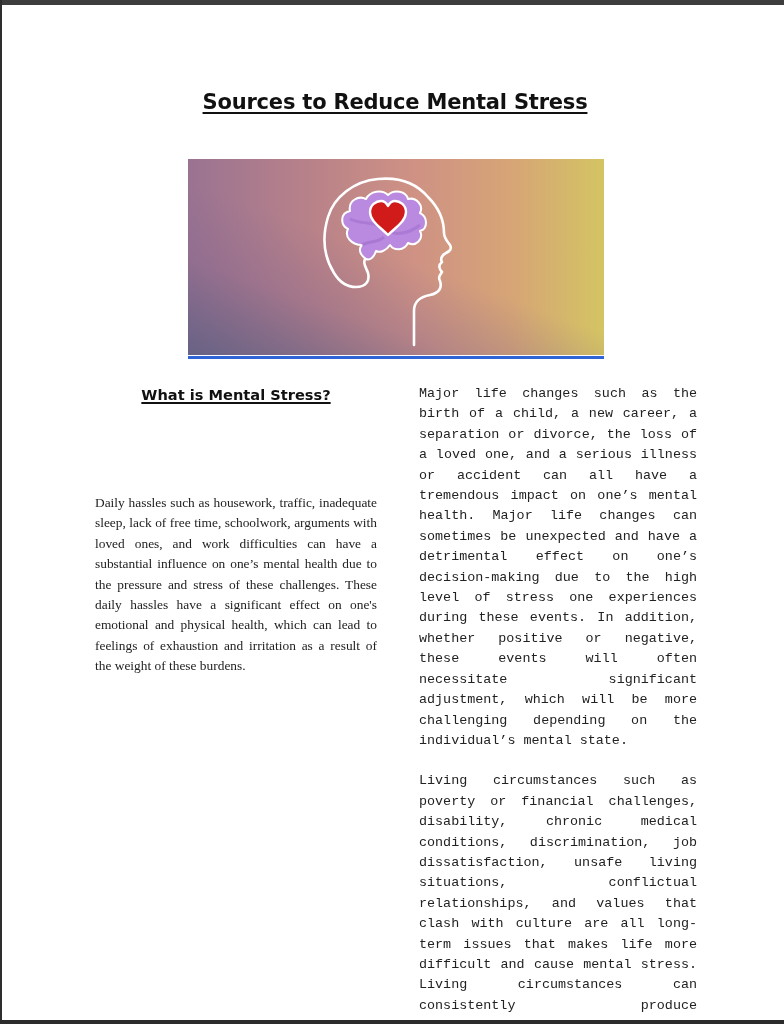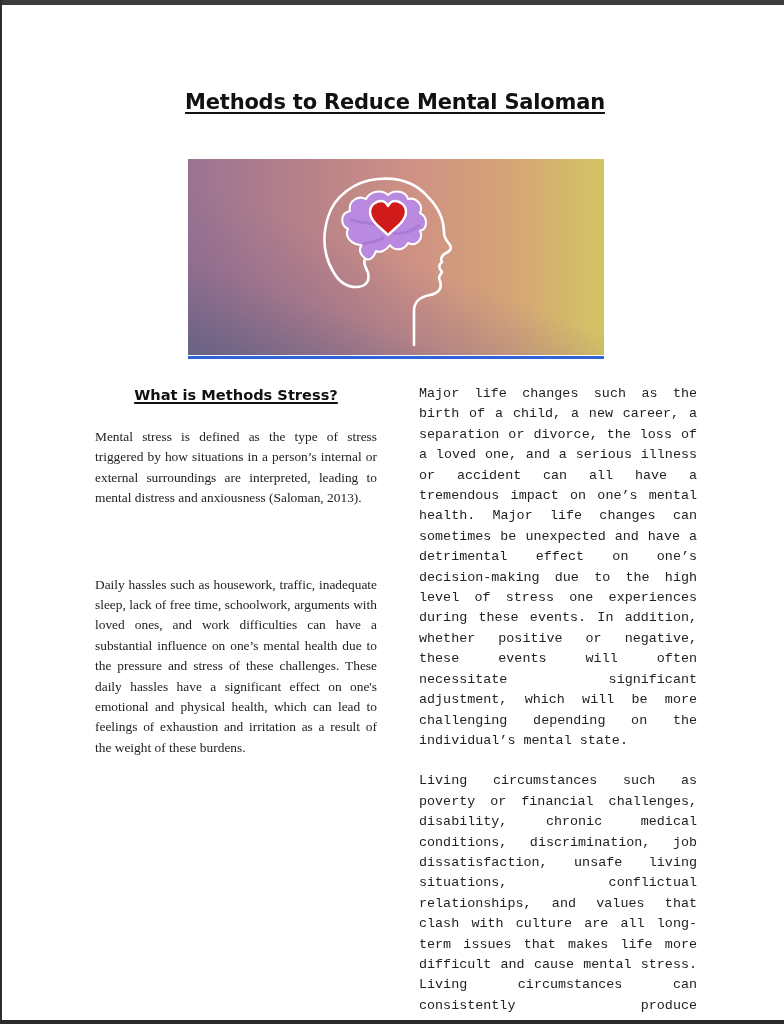--- a/index.html
+++ b/index.html
@@ -94,43 +94,42 @@
   </style>
 </head>
 <body>
 
 <div class="frame-top"></div>
 <div class="frame-left"></div>
 
 <div class="page"></div>
 
 <h1 class="doc-title">
-  <span>Methods to Reduce Mental Saloman</span>
+  <span>Sources to Reduce Mental Stress</span>
 </h1>
 
 <div class="hero">
   <svg width="416" height="196" viewBox="0 0 416 196">
 
     <path d="M226 186 L226 152 C226 142 232 138 242 136 C252 134 254 128 252 122 C250 118 252 116 254 113 C251 110 250 106 254 103 C252 100 254 96 258 94 C262 92 264 90 262 86 C259 82 256 79 256 74 C256 60 250 48 240 38 C228 24 210 18 190 20 C166 22 146 38 140 58 C134 78 136 98 146 114 C152 124 160 128 168 128 C178 128 182 122 180 114 C178 108 174 104 178 98" fill="none" stroke="#ffffff" stroke-width="2.6" stroke-linecap="round" stroke-linejoin="round"></path>
 
     <path d="M178 100 C172 96 170 90 174 86 C164 86 156 78 160 70 C152 66 152 54 162 52 C160 42 170 36 178 40 C182 32 194 30 200 36 C206 30 218 32 220 40 C228 38 236 46 232 54 C240 58 240 70 232 72 C236 80 228 88 220 84 C216 92 206 92 202 86 C198 92 192 94 188 92 C186 98 182 102 178 100 Z" fill="#b98ae0" stroke="#ffffff" stroke-width="2" stroke-linejoin="round"></path>
     <path d="M162 60 C174 66 190 62 198 70 C206 78 222 74 232 66" fill="none" stroke="#a070cc" stroke-width="3" opacity="0.6"></path>
     <path d="M174 86 C180 82 190 84 196 78" fill="none" stroke="#9a66c6" stroke-width="3" opacity="0.5"></path>
 
     <path d="M200 76 C192 68 182 62 182 53 C182 46 188 42 193 42 C197 42 199 45 200 47 C201 45 203 42 207 42 C212 42 218 46 218 53 C218 62 208 68 200 76 Z" fill="#d11a1a" stroke="#ffffff" stroke-width="2.4" stroke-linejoin="round"></path>
   </svg>
 </div>
 <div class="hero-rule"></div>
 
 <div class="col col-left">
   <h2 class="section-heading">
-    <span>What is Methods Stress?</span>
+    <span>What is Mental Stress?</span>
   </h2>
   <div class="gap-sm"></div>
-  <p class="para">Mental stress is defined as the type of stress triggered by how situations in a person’s internal or external surroundings are interpreted, leading to mental distress and anxiousness (Saloman, 2013).</p>
   <div class="gap-md"></div>
   <div class="gap-sm"></div>
   <div class="gap-lg"></div>
   <p class="para">Daily hassles such as housework, traffic, inadequate sleep, lack of free time, schoolwork, arguments with loved ones, and work difficulties can have a substantial influence on one’s mental health due to the pressure and stress of these challenges. These daily hassles have a significant effect on one's emotional and physical health, which can lead to feelings of exhaustion and irritation as a result of the weight of these burdens.</p>
 </div>
 
 <div class="col col-right">
   <p class="para">Major life changes such as the birth of a child, a new career, a separation or divorce, the loss of a loved one, and a serious illness or accident can all have a tremendous impact on one’s mental health. Major life changes can sometimes be unexpected and have a detrimental effect on one’s decision-making due to the high level of stress one experiences during these events. In addition, whether positive or negative, these events will often necessitate significant adjustment, which will be more challenging depending on the individual’s mental state.</p>
   <div class="gap-lg"></div>
   <p class="para">Living circumstances such as poverty or financial challenges, disability, chronic medical conditions, discrimination, job dissatisfaction, unsafe living situations, conflictual relationships, and values that clash with culture are all long-term issues that makes life more difficult and cause mental stress. Living circumstances can consistently produce psychological, emotional, and physical suffering. It leaves one perpetually overwhelmed, depressed, and fearful, which</p>

